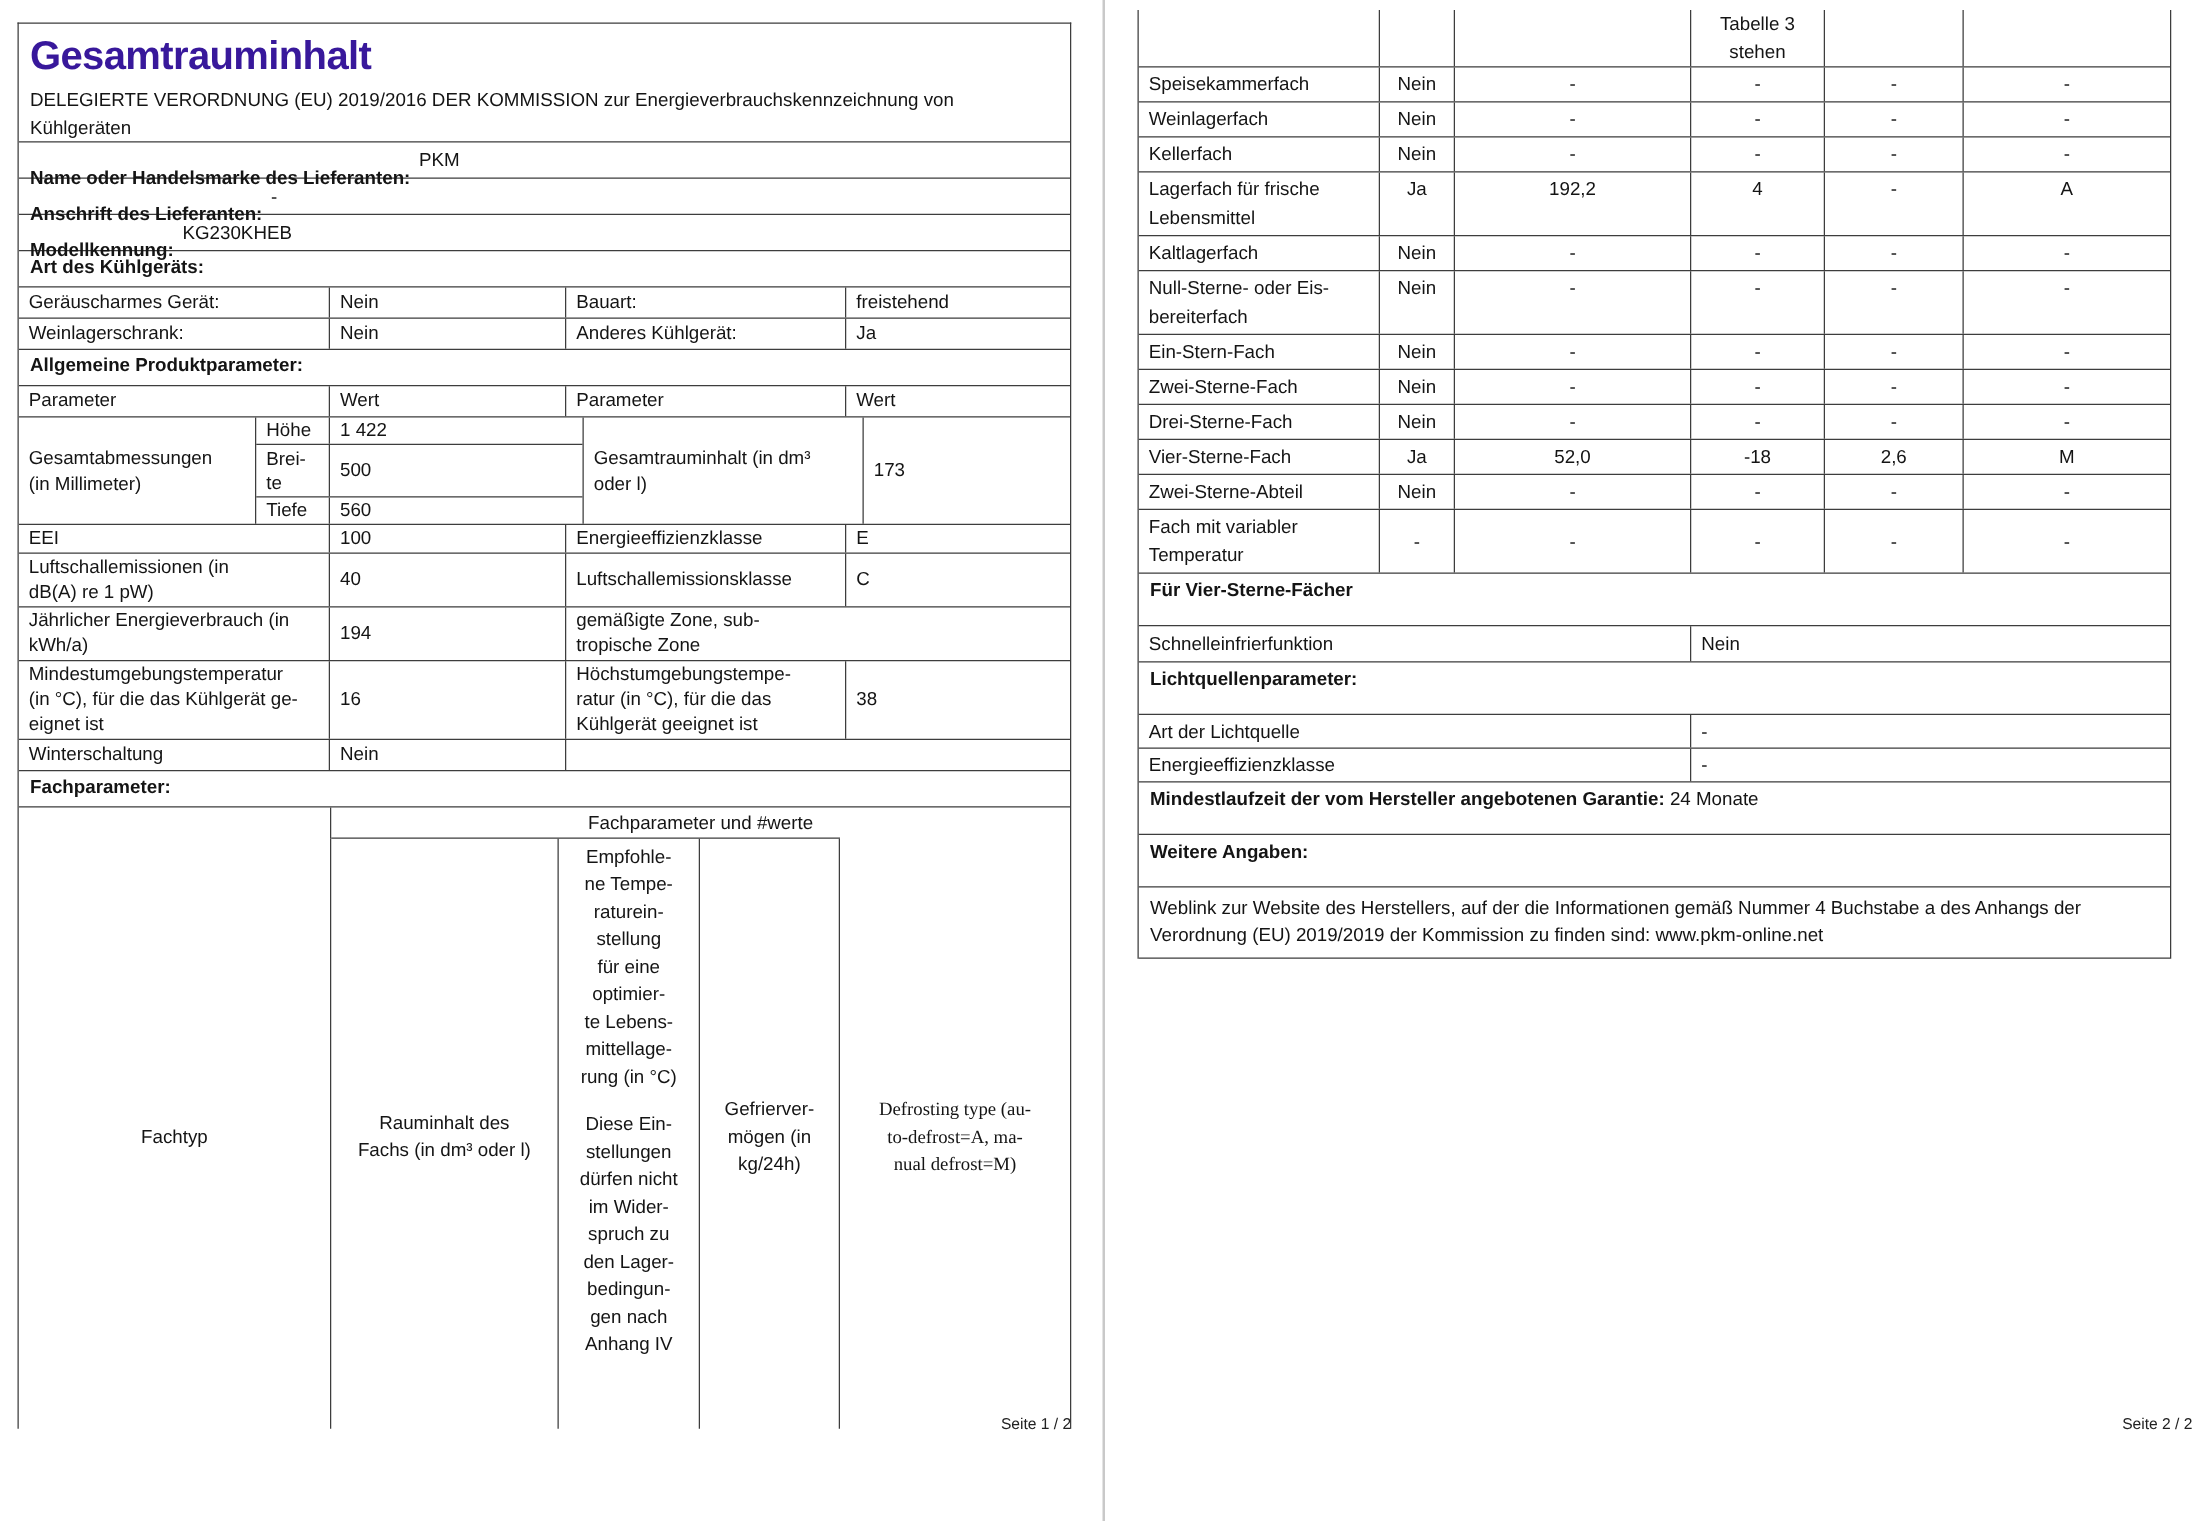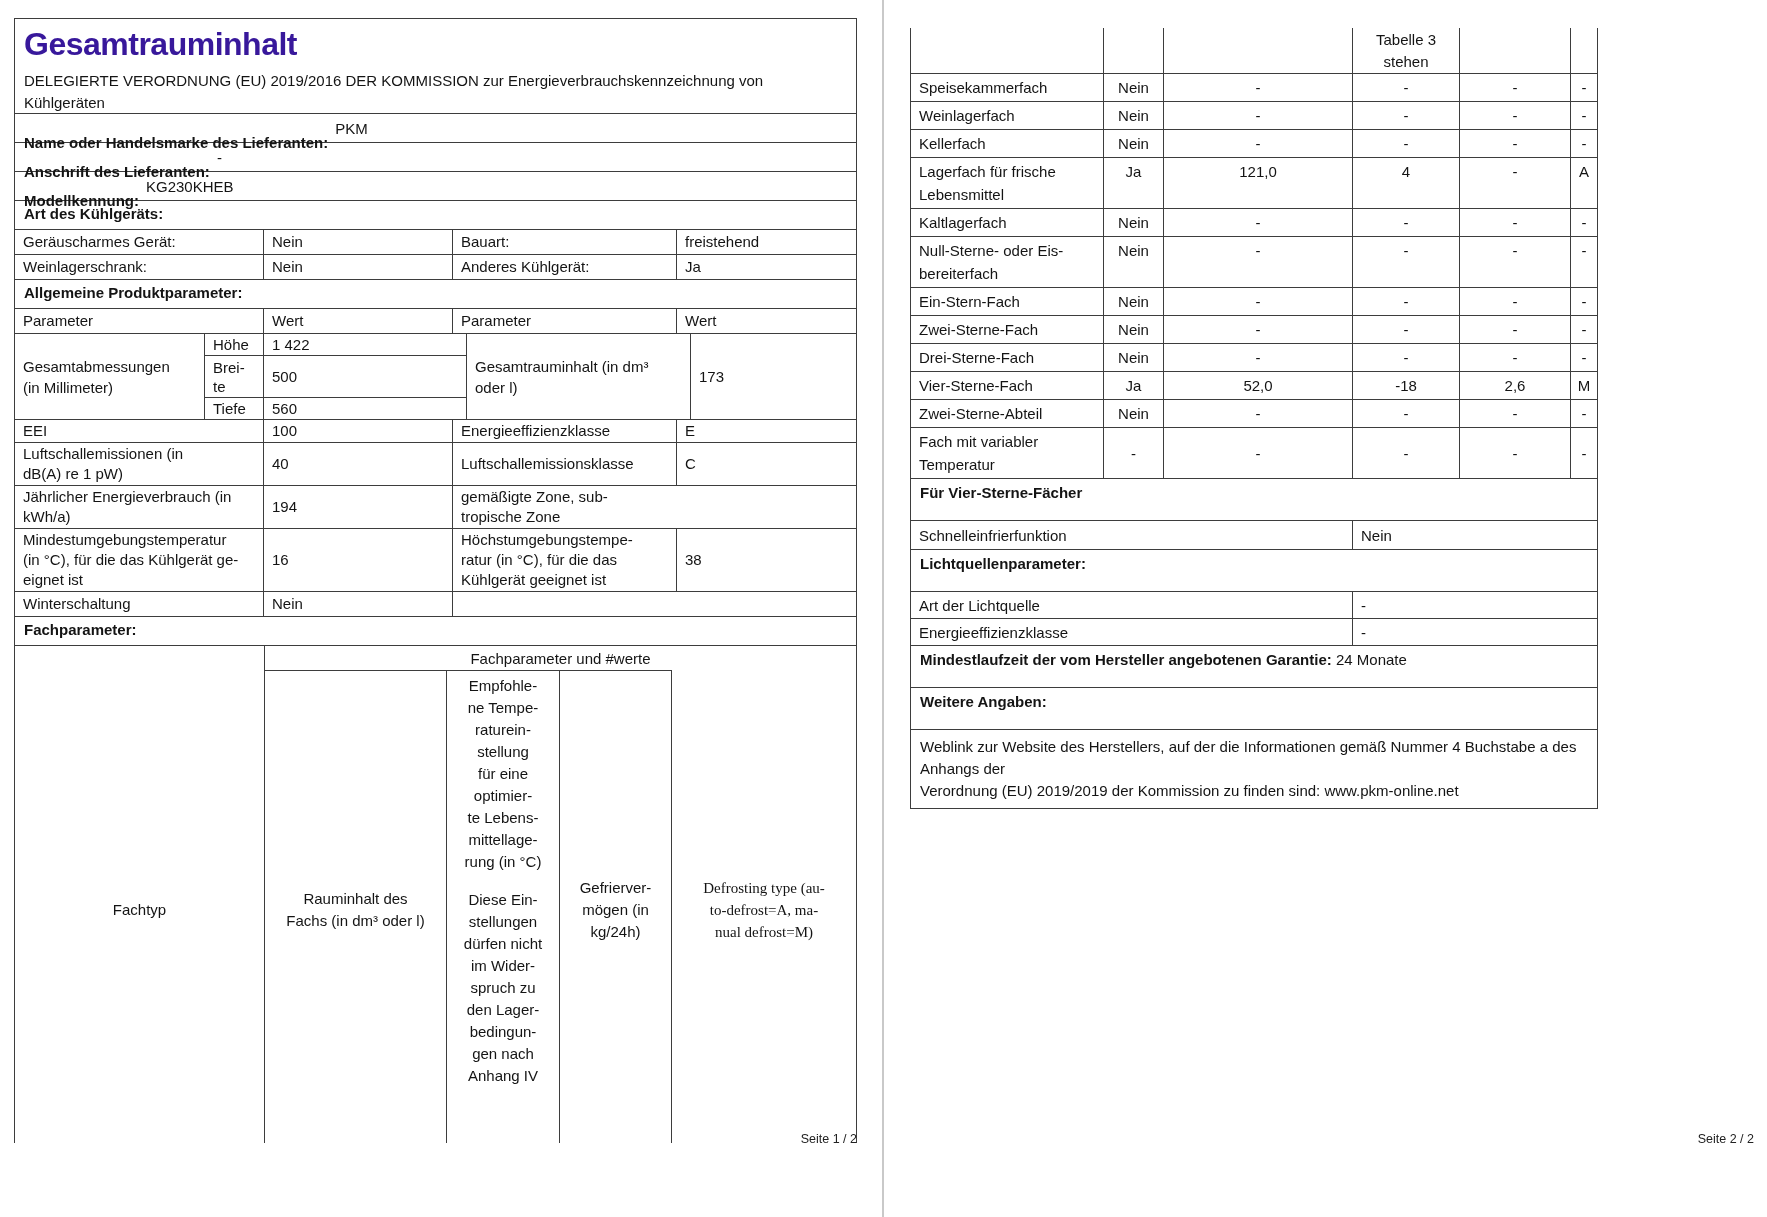--- a/index.html
+++ b/index.html
@@ -9,21 +9,21 @@
     width:1767px; height:1217px; position:relative;
     font-family:"Liberation Sans", sans-serif;
     color:#141414; font-size:15px;
   }
   :root { --bc:#3d3d3d; }
 
   .divider { position:absolute; left:882px; top:0; width:2px; height:1217px; background:#c9c9c9; }
 
   .page { position:absolute; }
   #page1 { left:14px; top:18px; width:843px; }
-  #page2 { left:910px; top:28px; width:688px; }
+  #page2 { left:910px; top:8px; width:827px; }
 
   
   .tbl1 { border:1px solid var(--bc); border-bottom:0; height:1125px; overflow:hidden; }
   
   .tbl2 { border-left:1px solid var(--bc); border-right:1px solid var(--bc); }
 
   .fr { display:flex; border-bottom:1px solid var(--bc); }
   .c  { border-right:1px solid var(--bc); padding:2px 8px; white-space:pre-line; min-width:0; }
   .c:last-child { border-right:0; }
 
@@ -304,21 +304,21 @@
           <div class="c p3 hc">-</div>
           <div class="c p4 hc">-</div>
           <div class="c p5 hc">-</div>
           <div class="c p6 hc">-</div>
         </div>
 
         <div class="fr">
           <div class="c p1 nm">Lagerfach für frische
 Lebensmittel</div>
           <div class="c p2w hc">Ja</div>
-          <div class="c p3 hc">121,0</div>
+          <div class="c p3 hc">192,2</div>
           <div class="c p4 hc">4</div>
           <div class="c p5 hc">-</div>
           <div class="c p6 hc">A</div>
         </div>
 
         <div class="fr">
           <div class="c p1 nm">Kaltlagerfach</div>
           <div class="c p2w hc">Nein</div>
           <div class="c p3 hc">-</div>
           <div class="c p4 hc">-</div>

